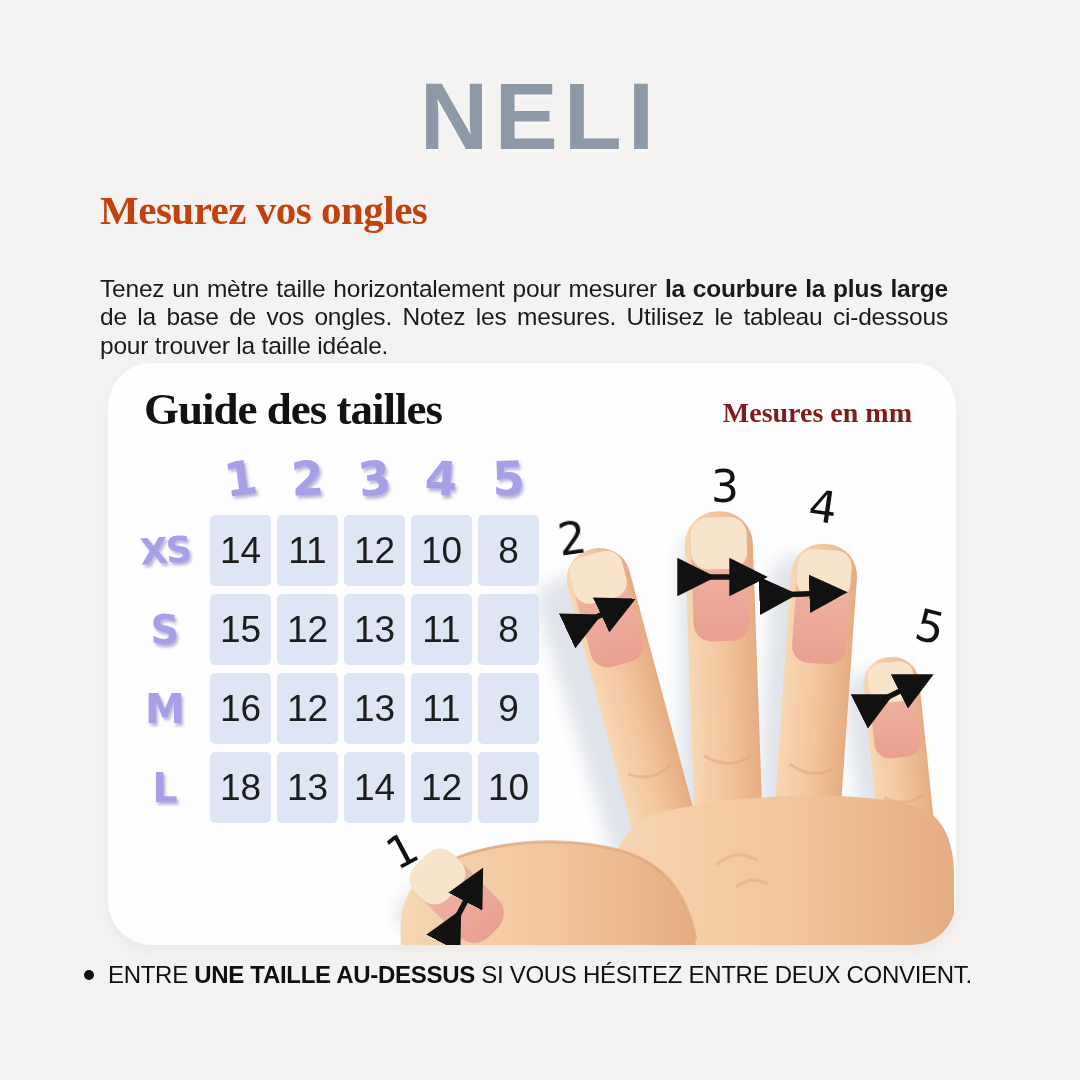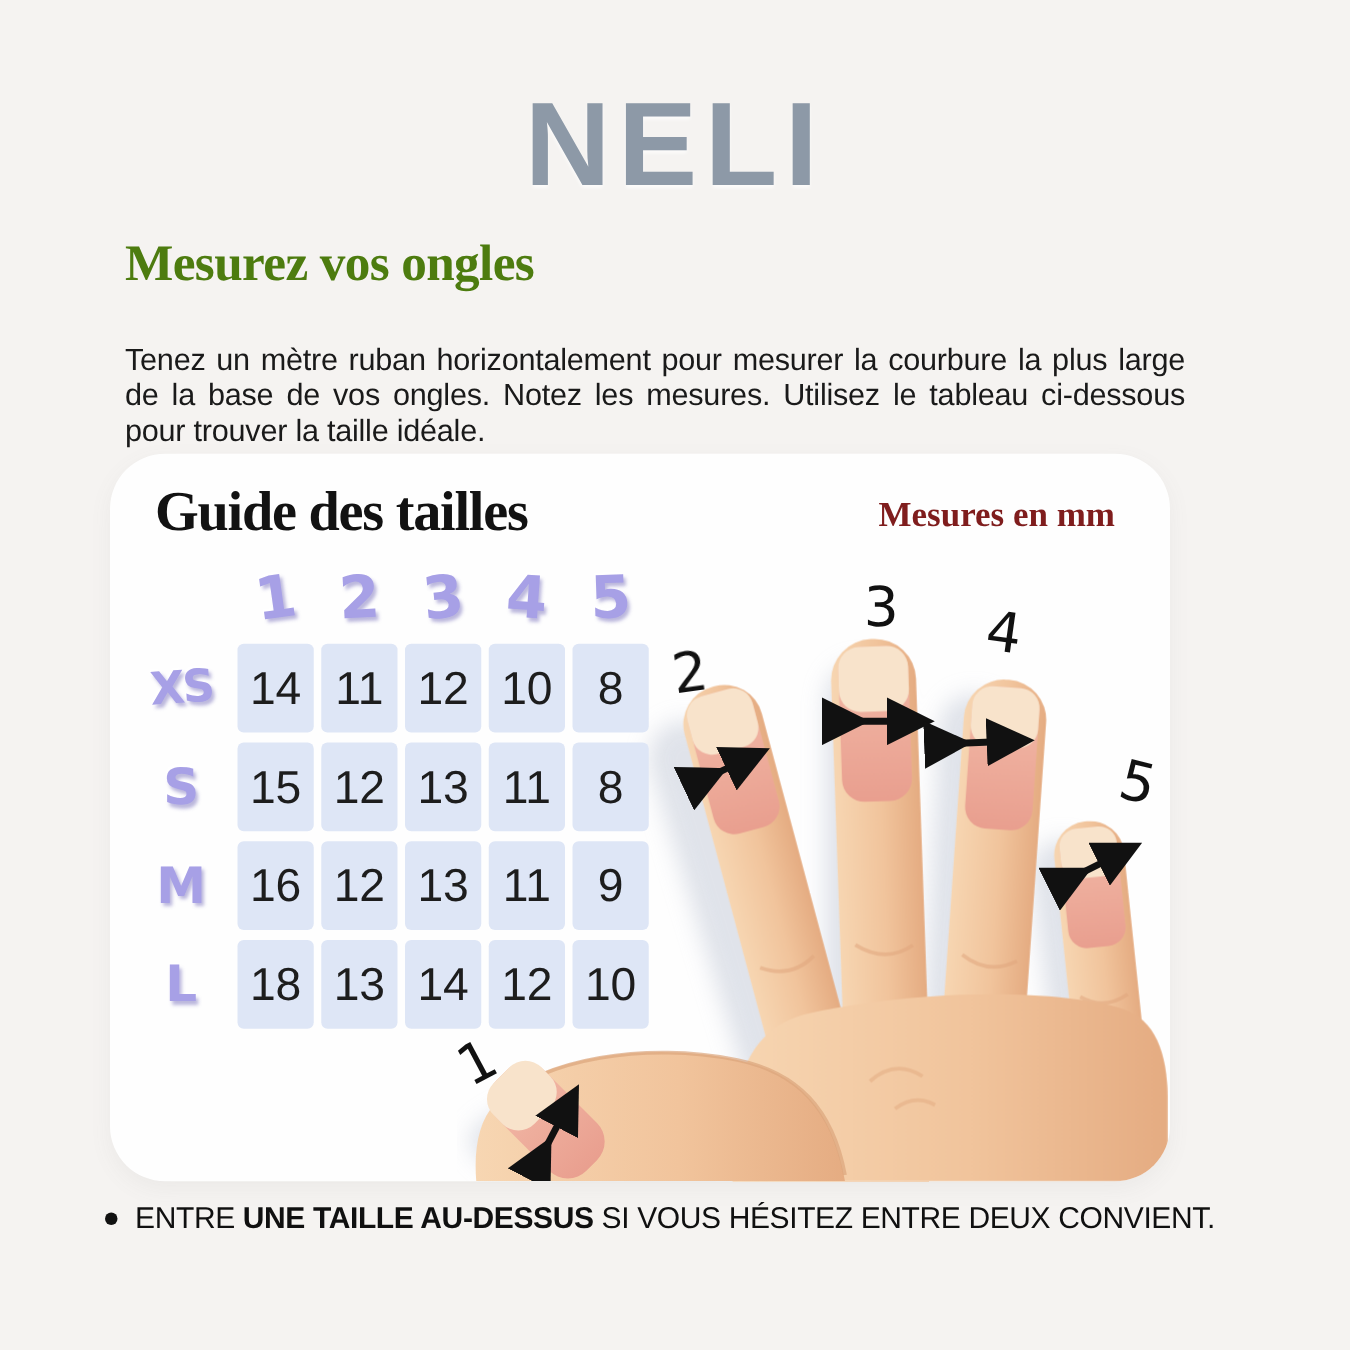--- a/index.html
+++ b/index.html
@@ -24,34 +24,34 @@
     text-shadow:0 2px 3px rgba(255,255,255,.7);
   }
 
   
   .intro-title{
     position:absolute;left:100px;top:186px;
     font-family:"Liberation Serif", serif;
     font-weight:bold;
     font-size:41px;
     letter-spacing:-0.5px;
-    color:#4d7c0f;
+    color:#c2410c;
   }
   .intro-para{
     position:absolute;left:100px;top:250px;width:848px;
     font-size:24.5px;line-height:28.5px;
     text-align:justify;
     letter-spacing:-0.2px;
     color:#1a1a1a;
   }
-  .intro-para b{font-weight:normal;}
+  .intro-para b{font-weight:bold;}
 
   
   .card{
-    position:absolute;left:88px;top:363px;width:848px;height:582px;
+    position:absolute;left:108px;top:363px;width:848px;height:582px;
     background:#fefefe;border-radius:44px;
     box-shadow:0 6px 18px rgba(120,115,110,.07);
     overflow:hidden;
   }
   .card-title{
     position:absolute;left:36px;top:20px;
     font-family:"Liberation Serif", serif;
     font-weight:bold;font-size:45px;letter-spacing:-1px;color:#121212;
   }
   .unit-label{
@@ -112,21 +112,21 @@
 </style>
 </head>
 <body>
 
 <div class="page">
 
   <div class="logo">NELI</div>
 
   <div class="intro-title">Mesurez vos ongles</div>
 
-  <p class="intro-para"><span>Tenez un mètre ruban horizontalement pour mesurer </span><b>la courbure la plus large</b><span> de la base de vos ongles. Notez les mesures. Utilisez le tableau ci-dessous pour trouver la taille idéale.</span></p>
+  <p class="intro-para"><span>Tenez un mètre taille horizontalement pour mesurer </span><b>la courbure la plus large</b><span> de la base de vos ongles. Notez les mesures. Utilisez le tableau ci-dessous pour trouver la taille idéale.</span></p>
 
   <div class="card">
 
     <div class="card-title">Guide des tailles</div>
     <div class="unit-label">Mesures en mm</div>
 
     <div class="hand-wrap">
       <svg width="570" height="510" viewBox="0 0 570 510">
         <defs>
           <linearGradient id="skin" x1="0" y1="0" x2="1" y2="0">

